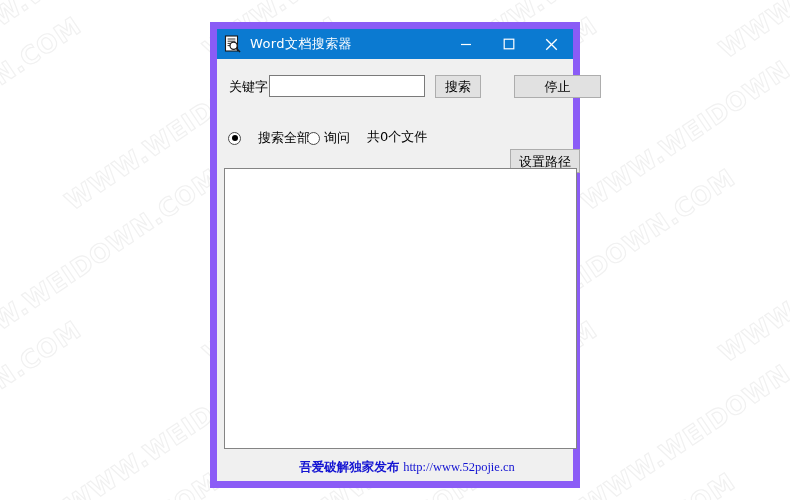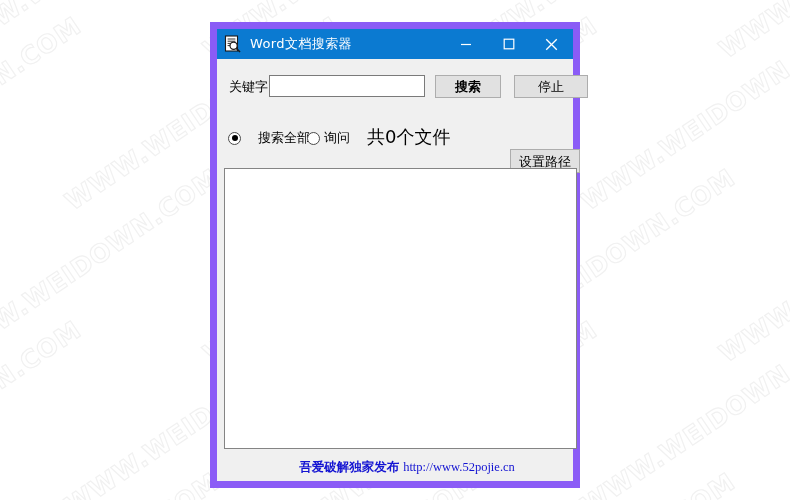--- a/index.html
+++ b/index.html
@@ -133,22 +133,22 @@
     font-size: 13px;
     color: #000000;
     text-align: center;
     line-height: 1;
     display: flex;
     align-items: center;
     justify-content: center;
     padding: 0;
     white-space: nowrap;
   }
-  #search-button { left: 218px; top: 16px; width: 66px; height: 23px; font-weight: bold; }
-  #stop-button   { left: 297px; top: 16px; width: 74px; height: 23px; }
+  #search-button { left: 218px; top: 16px; width: 46px; height: 23px; }
+  #stop-button   { left: 297px; top: 16px; width: 87px; height: 23px; }
   #setpath-button{ left: 293px; top: 68px; width: 70px; height: 24px; margin-top: 22px; }
 
   .radio-row {
     position: absolute;
     left: 0;
     top: 70px;
     width: 100%;
     height: 20px;
   }
   .radio {
@@ -177,21 +177,21 @@
     position: absolute;
     left: 2.5px; top: 2.5px;
     width: 6px; height: 6px;
     border-radius: 50%;
     background: #000000;
   }
   #file-count {
     position: absolute;
     left: 150px;
     top: 0;
-    font-size: 18px;
+    font-size: 13px;
     color: #000000;
     line-height: 15px;
     white-space: nowrap;
   }
 
   #result-list {
     position: absolute;
     left: 7px;
     top: 109px;
     width: 353px;

